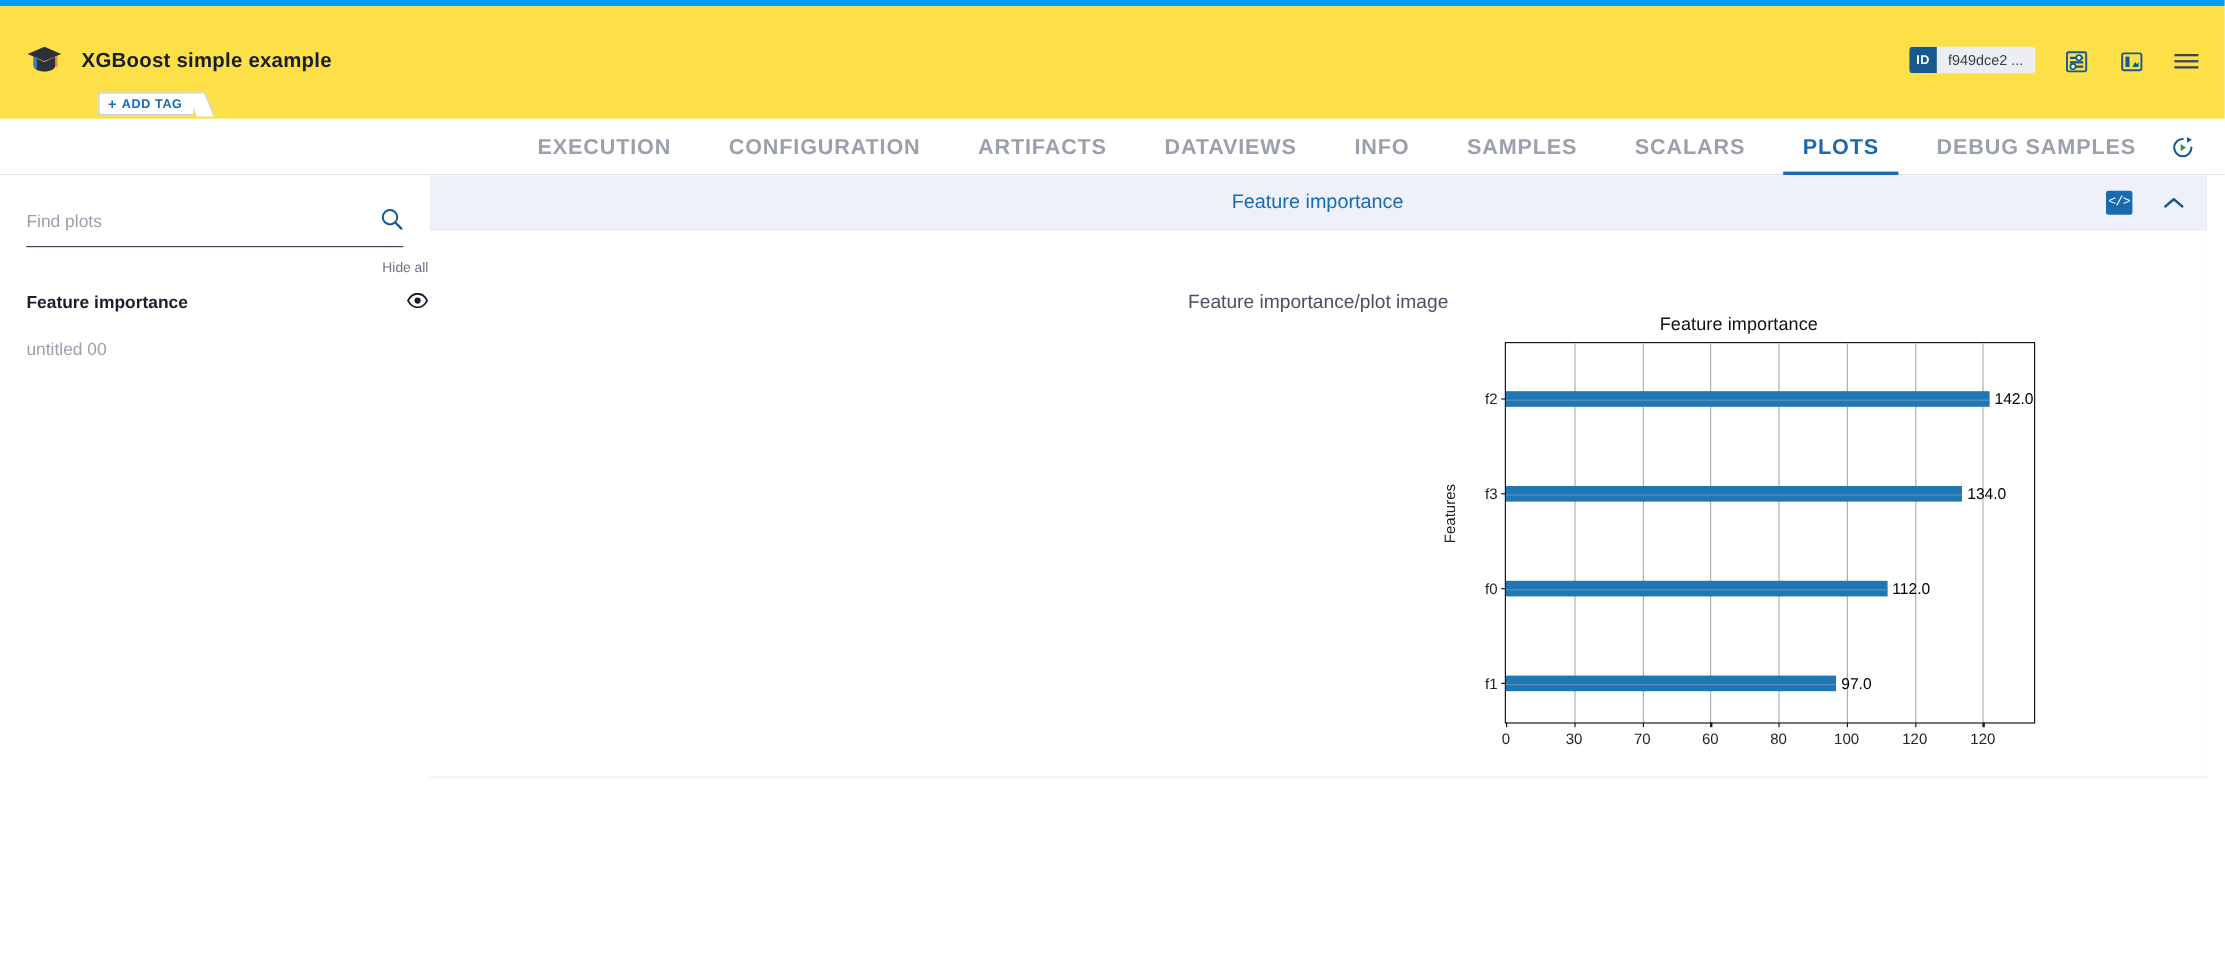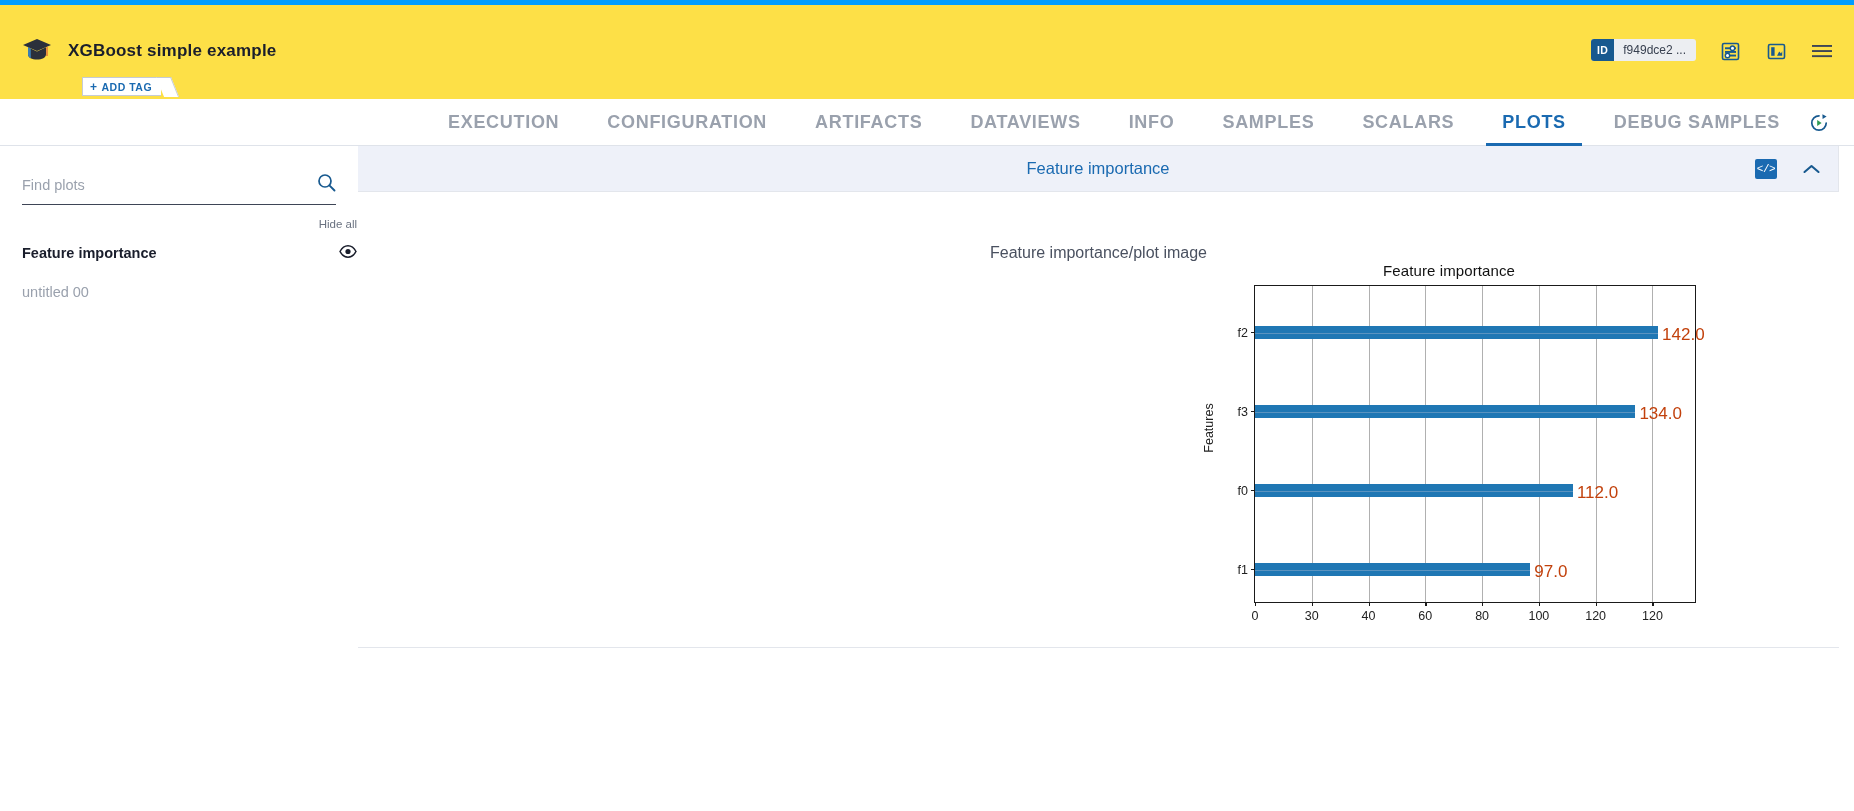--- a/index.html
+++ b/index.html
@@ -178,21 +178,21 @@
   .gridline {
     position: absolute; top: 0; bottom: 0; width: 1px; background: #b0b0b0;
   }
   .bar {
     position: absolute; left: 0; height: 13px; background: #1f77b4;
   }
   .bar-sep {
     position: absolute; left: 0; height: 1px; background: #5a93c0;
   }
   .bar-label {
-    position: absolute; font-size: 17px; color: #c2410c; white-space: nowrap;
+    position: absolute; font-size: 13px; color: #000000; white-space: nowrap;
   }
   .ytick-label {
     position: absolute; right: 100%; margin-right: 7px;
     font-size: 12.5px; color: #222; white-space: nowrap; transform: translateY(-50%);
   }
   .ytick-mark {
     position: absolute; right: 100%; width: 4px; height: 1.2px; background:#1a1a1a;
   }
   .ylabel {
     position: absolute; left: -30px; top: 50%;
@@ -340,21 +340,21 @@
           <div class="ylabel">Features</div>
 
           <div class="plot-area" id="plot-area">
               <div class="xtick-mark" style="left: 0px;"></div>
               <div class="xtick-label" style="left: 0px;">0</div>
               <div class="gridline" style="left: 56.7742px;"></div>
               <div class="xtick-mark" style="left: 56.7742px;"></div>
               <div class="xtick-label" style="left: 56.7742px;">30</div>
               <div class="gridline" style="left: 113.548px;"></div>
               <div class="xtick-mark" style="left: 113.548px;"></div>
-              <div class="xtick-label" style="left: 113.548px;">40</div>
+              <div class="xtick-label" style="left: 113.548px;">70</div>
               <div class="gridline" style="left: 170.323px;"></div>
               <div class="xtick-mark" style="left: 170.323px;"></div>
               <div class="xtick-label" style="left: 170.323px;">60</div>
               <div class="gridline" style="left: 227.097px;"></div>
               <div class="xtick-mark" style="left: 227.097px;"></div>
               <div class="xtick-label" style="left: 227.097px;">80</div>
               <div class="gridline" style="left: 283.871px;"></div>
               <div class="xtick-mark" style="left: 283.871px;"></div>
               <div class="xtick-label" style="left: 283.871px;">100</div>
               <div class="gridline" style="left: 340.645px;"></div>

